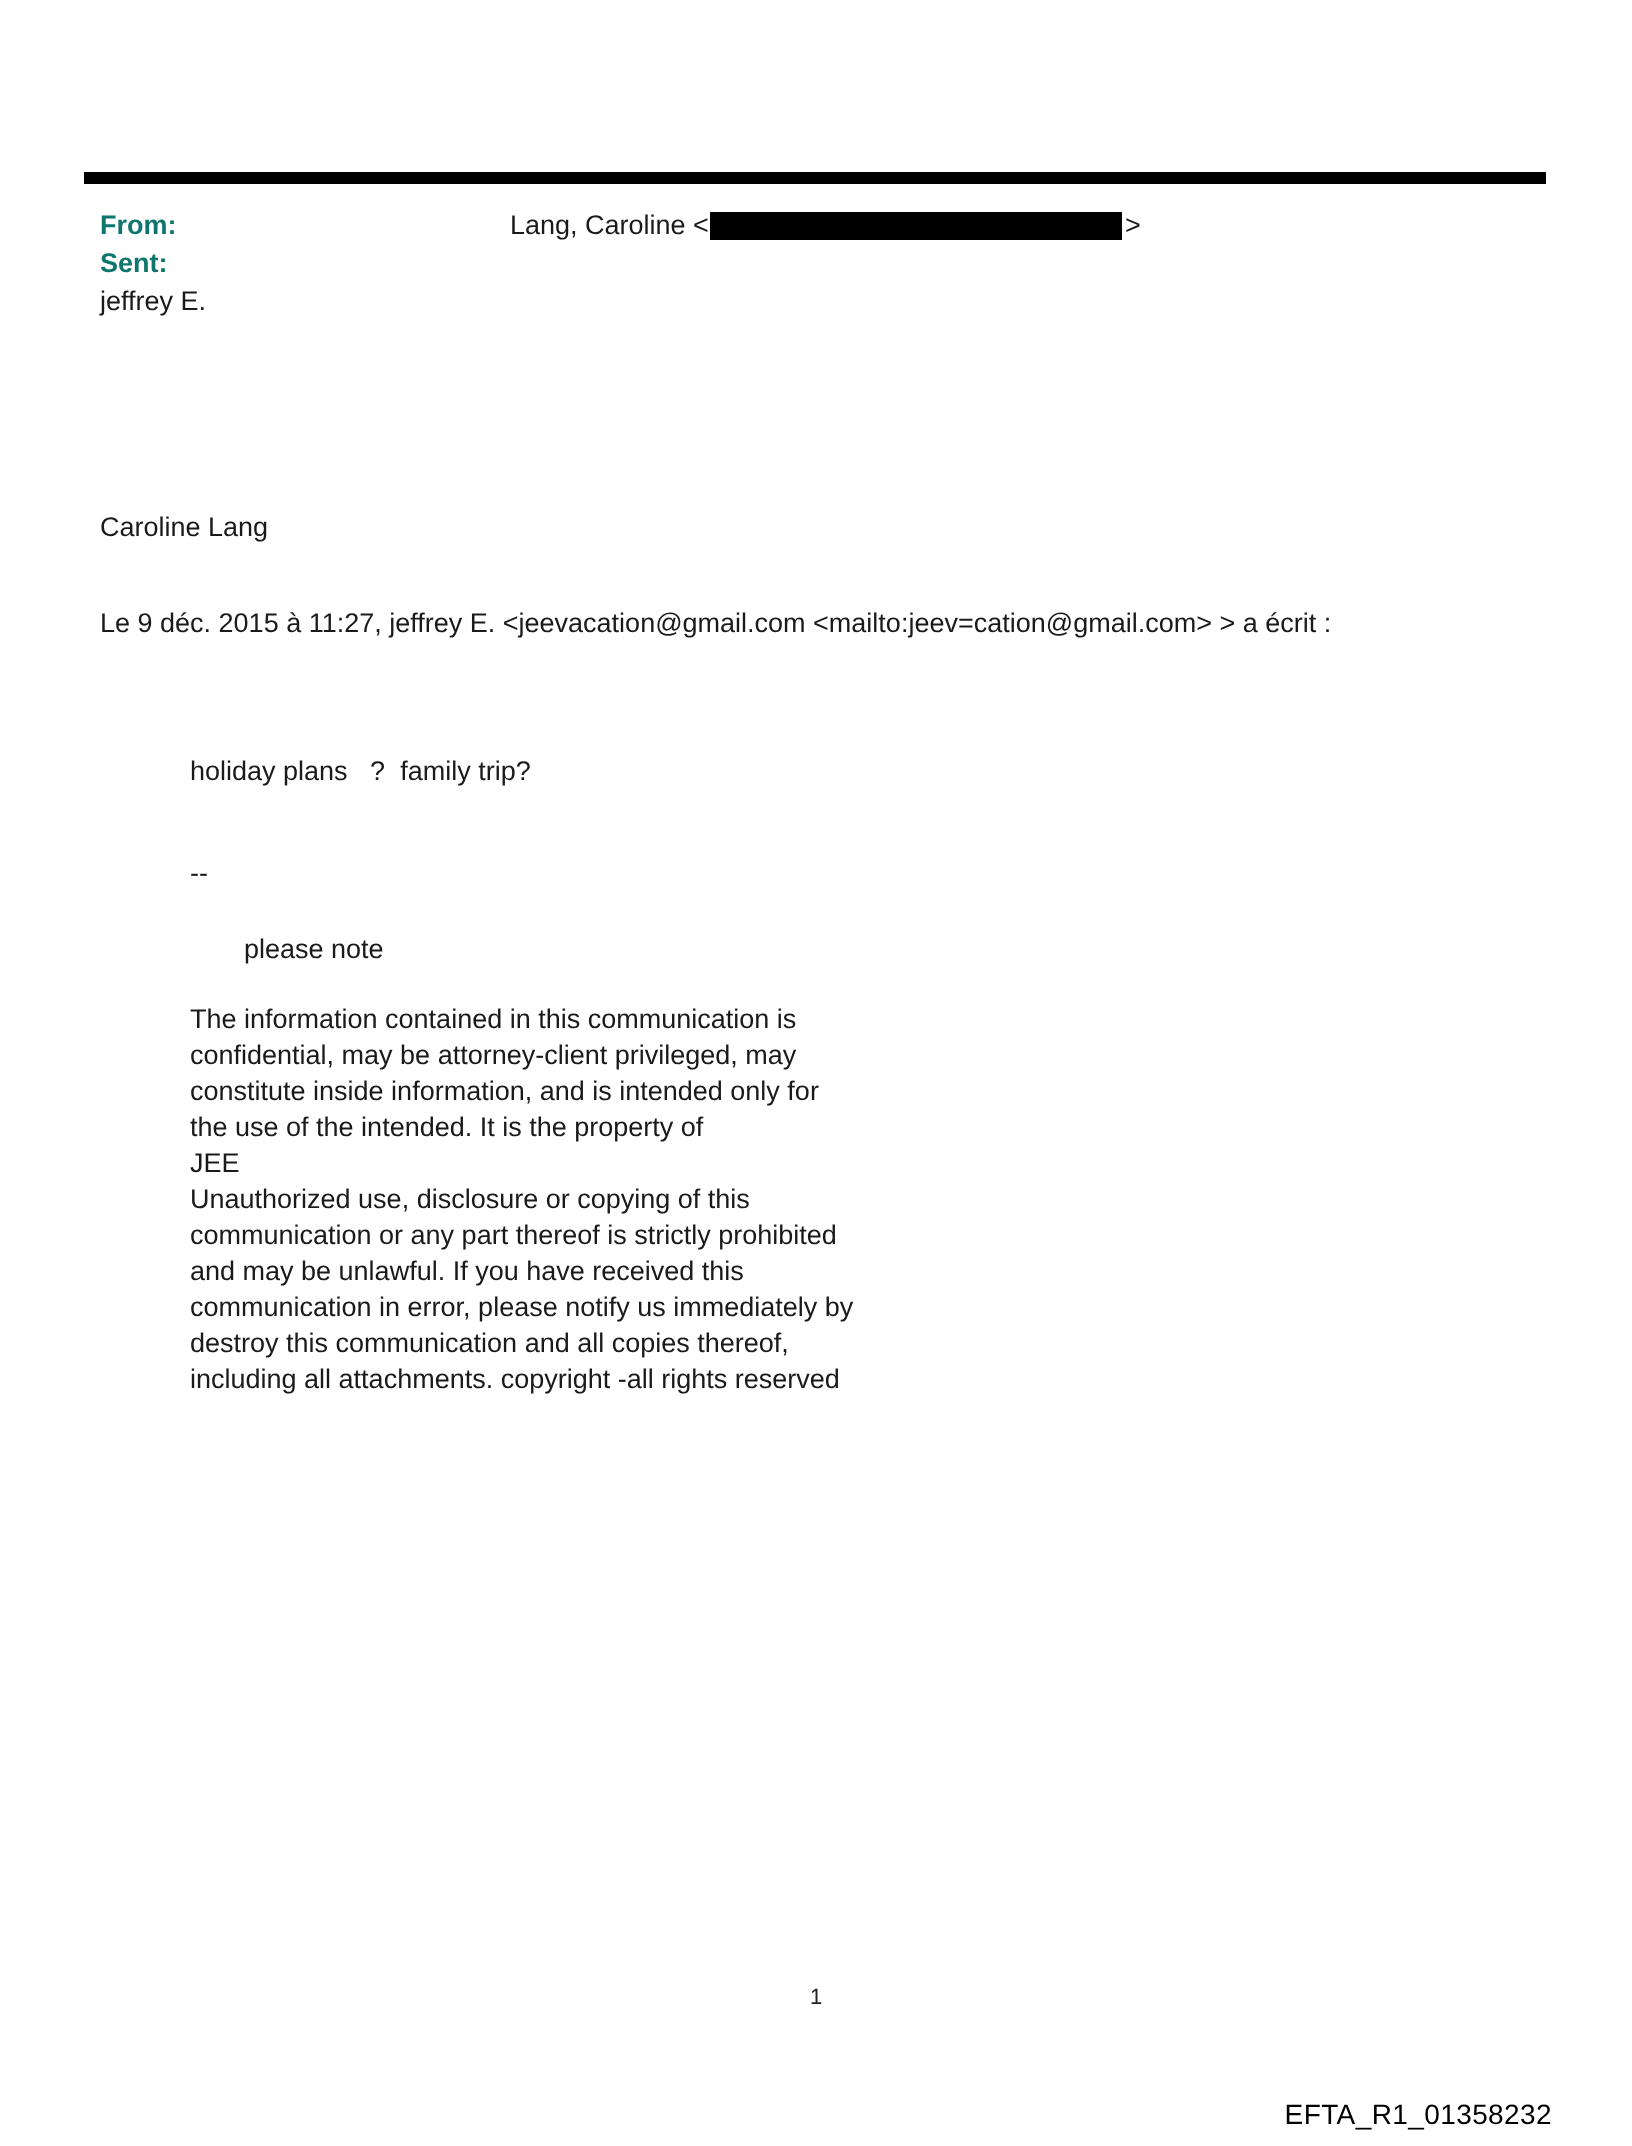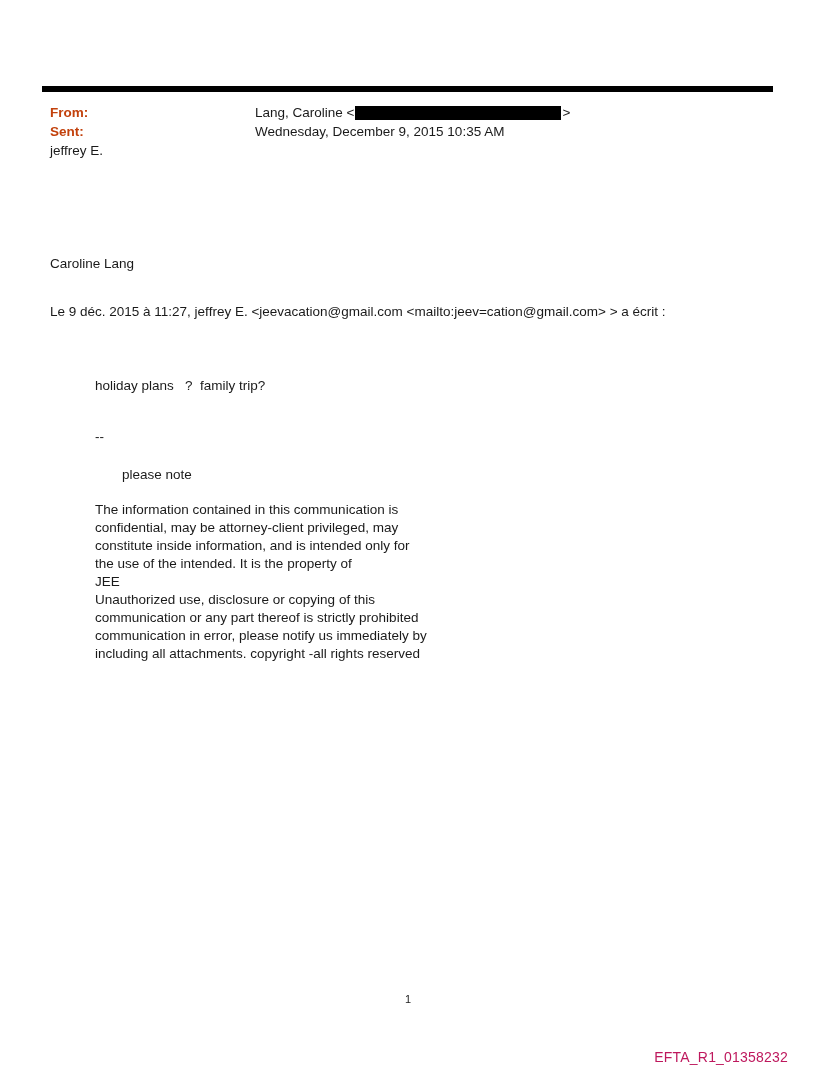--- a/index.html
+++ b/index.html
@@ -22,21 +22,21 @@
     position: absolute;
     left: 50px; top: 103px;
     width: 730px;
     font-size: 13.5px;
     line-height: 19px;
   }
   .hrow { display: flex; }
   .hlabel {
     width: 205px;
     font-weight: bold;
-    color: #c2410c;
+    color: #0f766e;
     flex-shrink: 0;
   }
   .hvalue { white-space: pre; }
   .redaction-bar {
     display: inline-block;
     width: 206px;
     height: 14px;
     background: #000000;
     vertical-align: text-bottom;
     margin: 0 1px;
@@ -59,41 +59,40 @@
   .page-number {
     position: absolute;
     left: 0; top: 993px;
     width: 816px;
     text-align: center;
     font-size: 11px;
     color: #222222;
   }
   .bates-number {
     position: absolute;
-    right: 28px; top: 1049px;
+    right: 40px; top: 1049px;
     font-size: 14px;
-    color: #be185d;
+    color: #000000;
     letter-spacing: 0.2px;
   }
 </style>
 </head>
 <body>
 
 <div class="page">
 
   <div class="top-rule"></div>
 
   <div class="email-header">
     <div class="hrow">
       <span class="hlabel">From:</span>
       <span class="hvalue"><span>Lang, Caroline &lt;</span><span class="redaction-bar"></span><span>&gt;</span></span>
     </div>
     <div class="hrow">
       <span class="hlabel">Sent:</span>
-      <span class="hvalue">Wednesday, December 9, 2015 10:35 AM</span>
     </div>
     <div class="hrow">
       <span class="hvalue">jeffrey E.</span>
     </div>
   </div>
 
 
   <div class="textline signature">Caroline Lang</div>
 
   <div class="textline attribution">Le 9 déc. 2015 à 11:27, jeffrey E. &lt;jeevacation@gmail.com &lt;mailto:jeev=cation@gmail.com&gt; &gt; a écrit :</div>
@@ -105,21 +104,23 @@
   <div class="textline quote-note">please note</div>
 
   <div class="block disclaimer">
     <div>The information contained in this communication is</div>
     <div>confidential, may be attorney-client privileged, may</div>
     <div>constitute inside information, and is intended only for</div>
     <div>the use of the intended. It is the property of</div>
     <div>JEE</div>
     <div>Unauthorized use, disclosure or copying of this</div>
     <div>communication or any part thereof is strictly prohibited</div>
+    <div>and may be unlawful. If you have received this</div>
     <div>communication in error, please notify us immediately by</div>
+    <div>destroy this communication and all copies thereof,</div>
     <div>including all attachments. copyright -all rights reserved</div>
   </div>
 
   <div class="page-number">1</div>
 
   <div class="bates-number">EFTA_R1_01358232</div>
 
 </div>
 
 </body></html>

